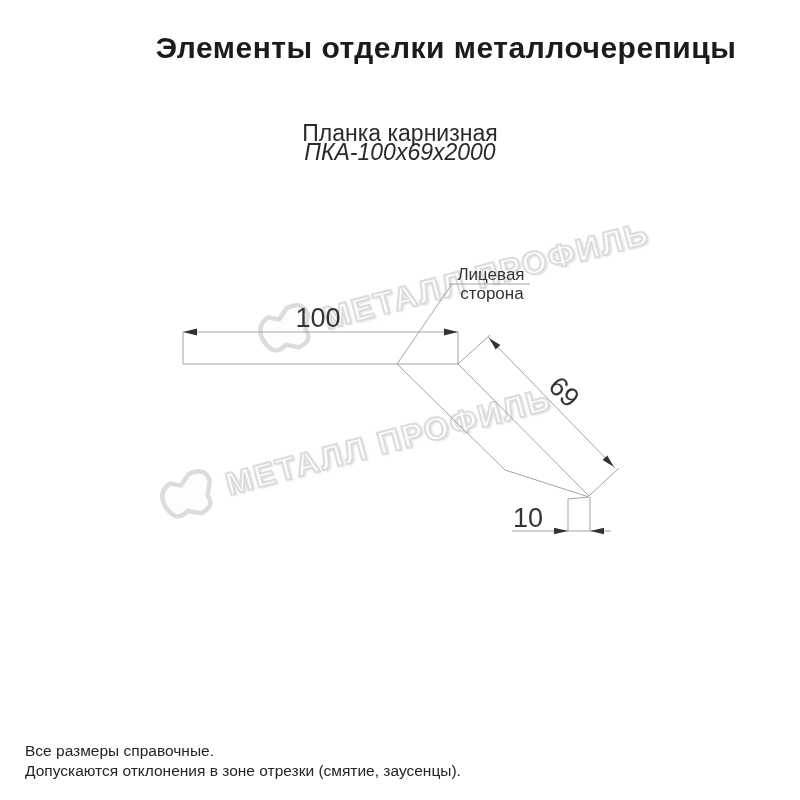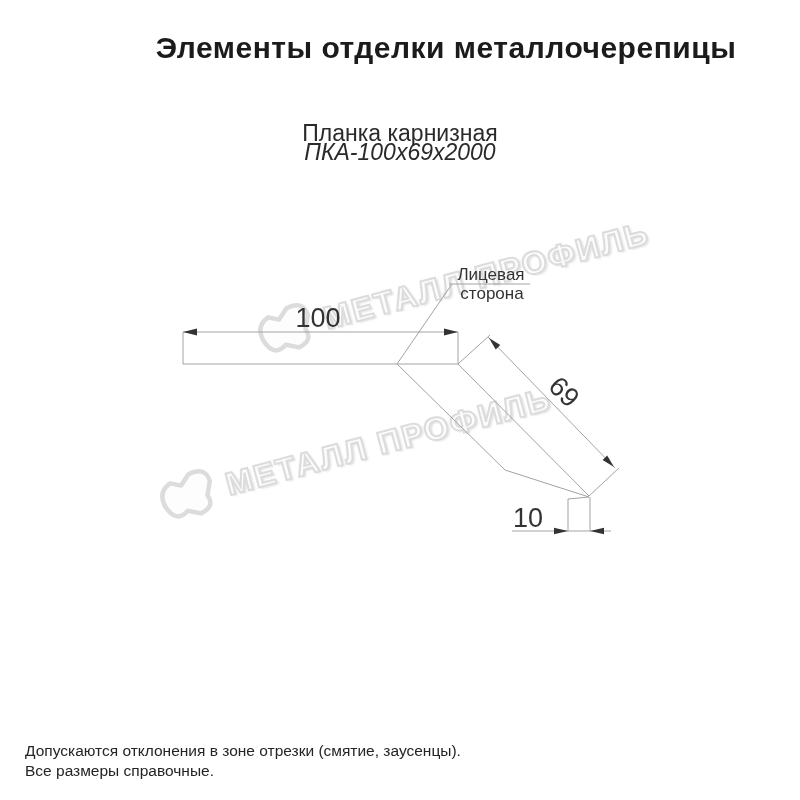--- a/index.html
+++ b/index.html
@@ -86,17 +86,17 @@
     <polygon class="arrow" points="614,467 607.2,455.5 602.6,459.9"></polygon>
     <text class="dim-num" x="564" y="401" text-anchor="middle" transform="rotate(44 564 392)">69</text>
 
     <path class="thin" d="M512,531 H611"></path>
     <polygon class="arrow" points="568,531 554,527.8 554,534.2"></polygon>
     <polygon class="arrow" points="590,531 604,527.8 604,534.2"></polygon>
     <text class="dim-num" x="528" y="527" text-anchor="middle">10</text>
   </svg>
 
   <div class="footer">
+    <div>Все размеры справочные.</div>
     <div>Допускаются отклонения в зоне отрезки (смятие, заусенцы).</div>
-    <div>Все размеры справочные.</div>
   </div>
 
 </div>
 
 </body></html>

